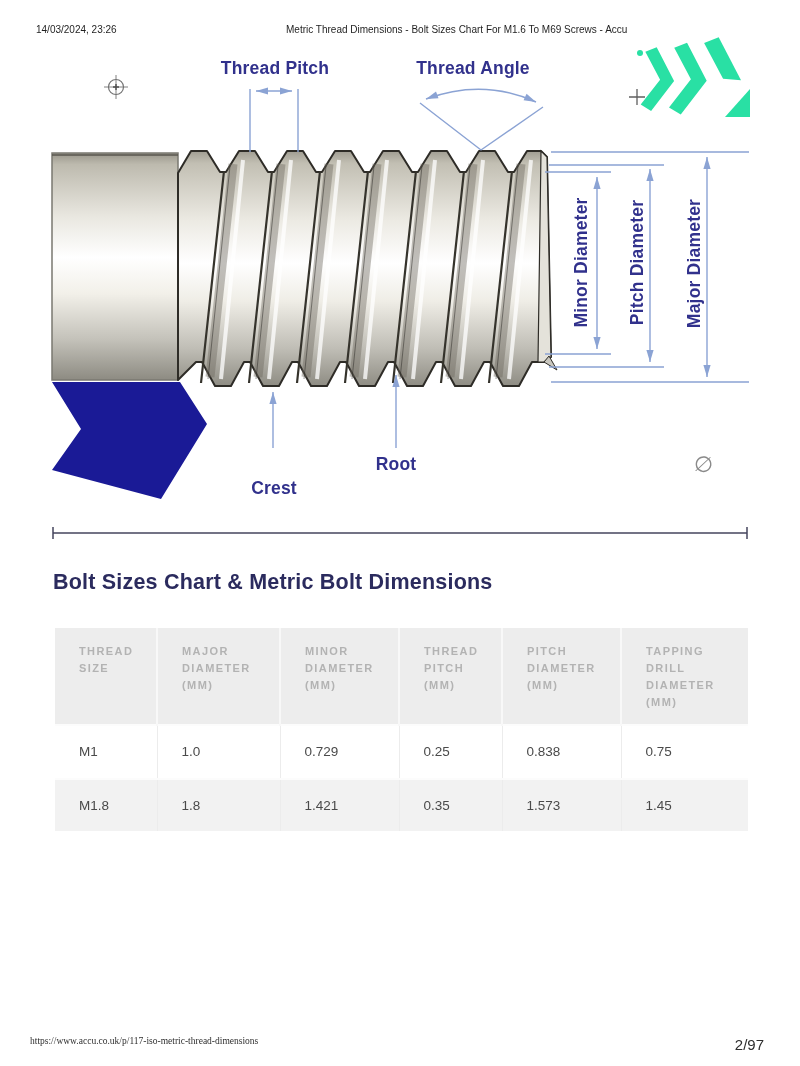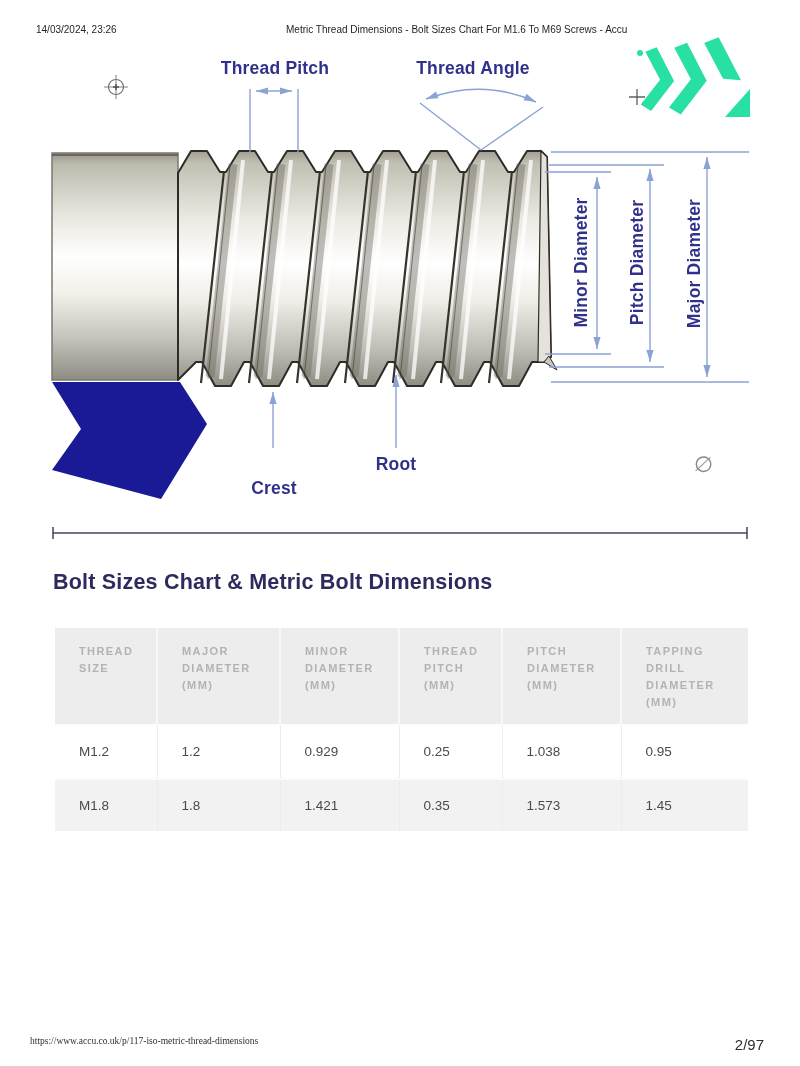--- a/index.html
+++ b/index.html
@@ -178,26 +178,26 @@
       <th>THREAD SIZE</th>
       <th>MAJOR DIAMETER (MM)</th>
       <th>MINOR DIAMETER (MM)</th>
       <th>THREAD PITCH (MM)</th>
       <th>PITCH DIAMETER (MM)</th>
       <th>TAPPING DRILL DIAMETER (MM)</th>
     </tr>
   </thead>
   <tbody>
       <tr>
-        <td>M1.2</td>
-        <td>1.2</td>
-        <td>0.929</td>
+        <td>M1</td>
+        <td>1.0</td>
+        <td>0.729</td>
         <td>0.25</td>
-        <td>1.038</td>
-        <td>0.95</td>
+        <td>0.838</td>
+        <td>0.75</td>
       </tr>
       <tr>
         <td>M1.8</td>
         <td>1.8</td>
         <td>1.421</td>
         <td>0.35</td>
         <td>1.573</td>
         <td>1.45</td>
       </tr>
     </tbody>

